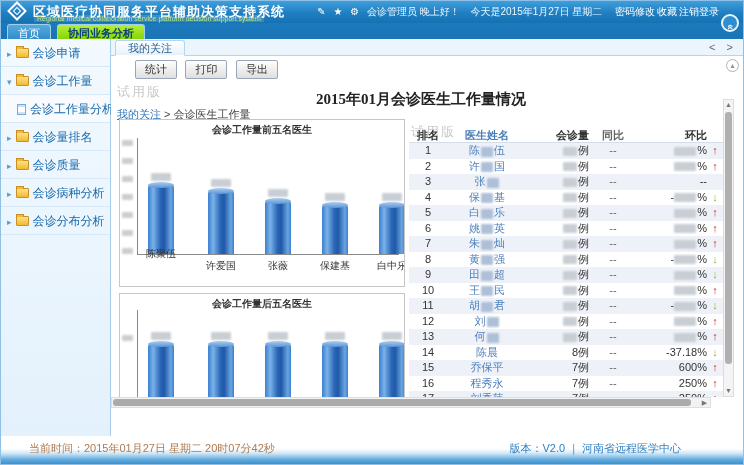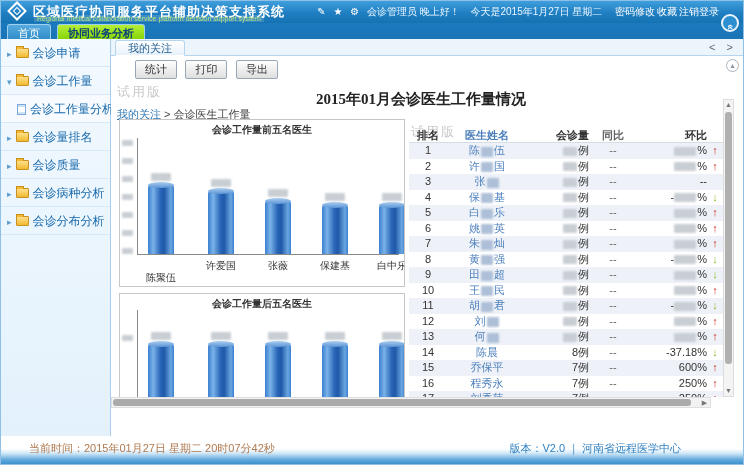--- a/index.html
+++ b/index.html
@@ -172,21 +172,21 @@
       <div class="axis-x" style="left:17px; top:134px; width:262px;"></div>
     <span class="cz abs" style="left:2px; top:20px; width:11px; height:6px;"></span>
         <span class="cz abs" style="left:2px; top:38px; width:11px; height:6px;"></span>
         <span class="cz abs" style="left:2px; top:56px; width:11px; height:6px;"></span>
         <span class="cz abs" style="left:2px; top:74px; width:11px; height:6px;"></span>
         <span class="cz abs" style="left:2px; top:92px; width:11px; height:6px;"></span>
         <span class="cz abs" style="left:2px; top:110px; width:11px; height:6px;"></span>
         <span class="cz abs" style="left:2px; top:128px; width:11px; height:6px;"></span>
         <div class="bar" style="left:28px; top:65px; height:69px;"></div>
         <span class="cz abs" style="left:31px; top:53px; width:20px; height:8px;"></span>
-        <div class="xlabel" style="left:11px; top:151px;">陈聚伍</div>
+        <div class="xlabel" style="left:11px; top:127px;">陈聚伍</div>
         <div class="bar" style="left:88px; top:71px; height:63px;"></div>
         <span class="cz abs" style="left:91px; top:59px; width:20px; height:8px;"></span>
         <div class="xlabel" style="left:71px; top:139px;">许爱国</div>
         <div class="bar" style="left:145px; top:81px; height:53px;"></div>
         <span class="cz abs" style="left:148px; top:69px; width:20px; height:8px;"></span>
         <div class="xlabel" style="left:128px; top:139px;">张薇</div>
         <div class="bar" style="left:202px; top:85px; height:49px;"></div>
         <span class="cz abs" style="left:205px; top:73px; width:20px; height:8px;"></span>
         <div class="xlabel" style="left:185px; top:139px;">保建基</div>
         <div class="bar" style="left:259px; top:85px; height:49px;"></div>

